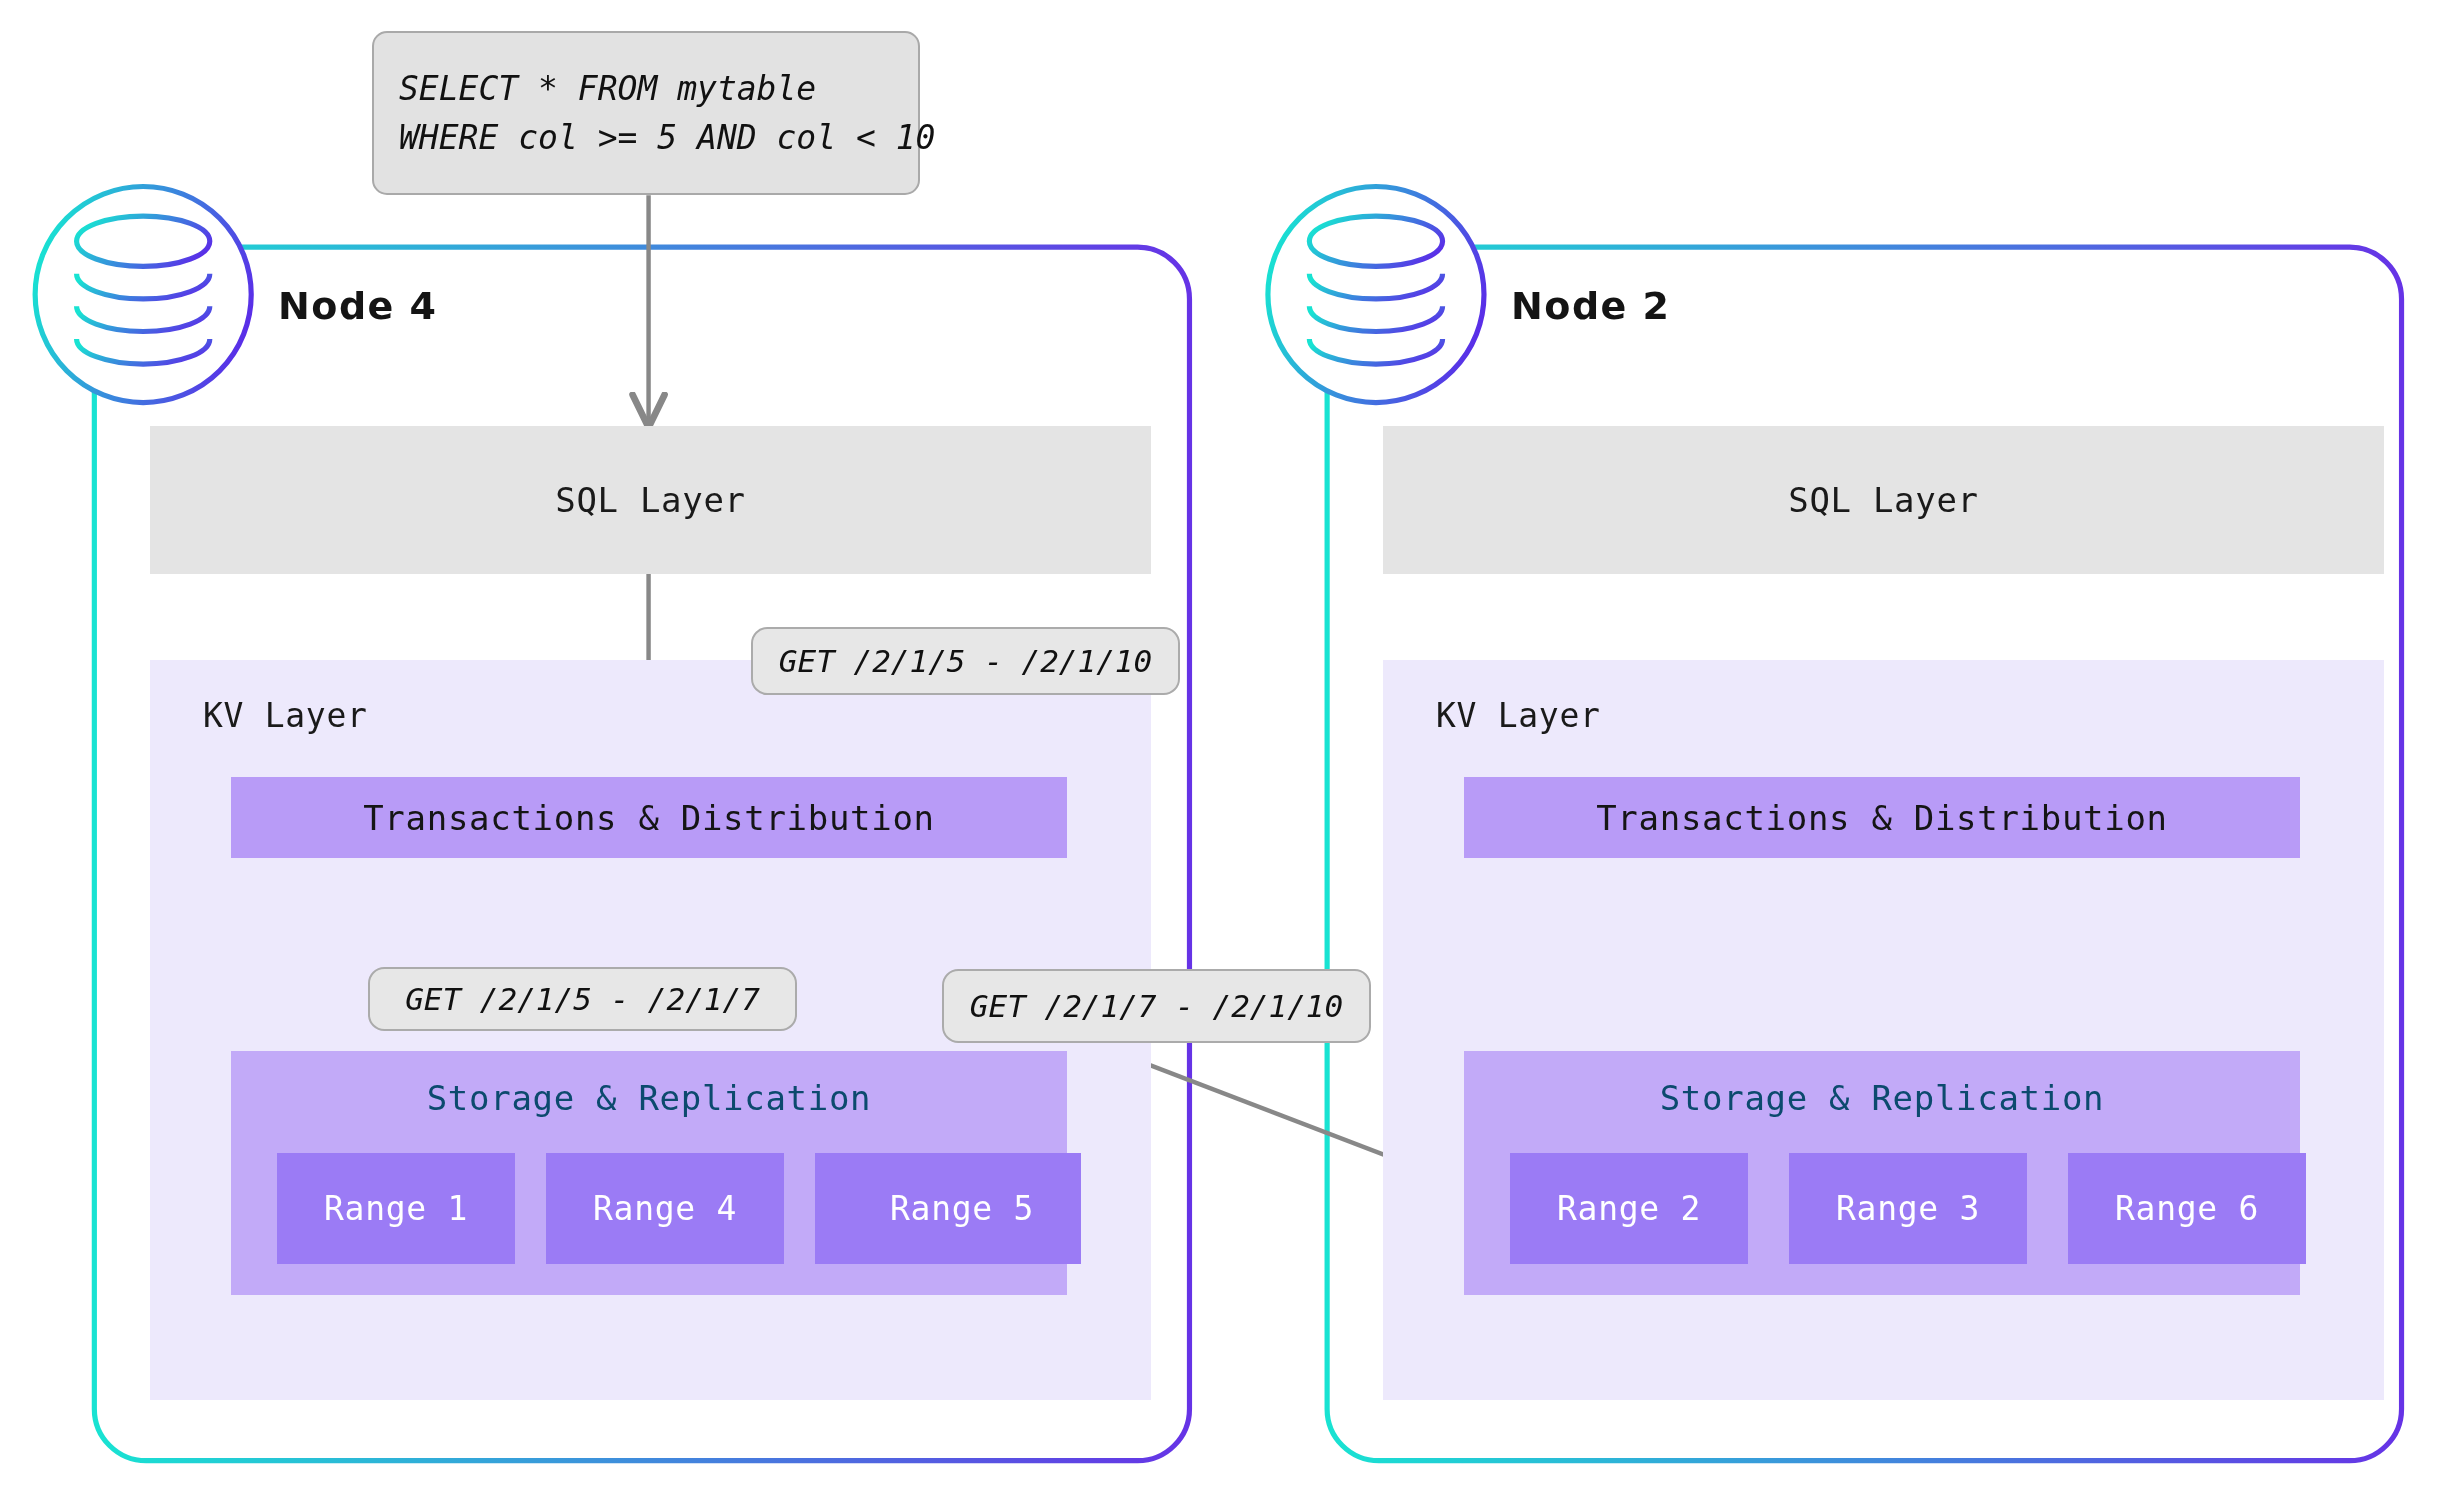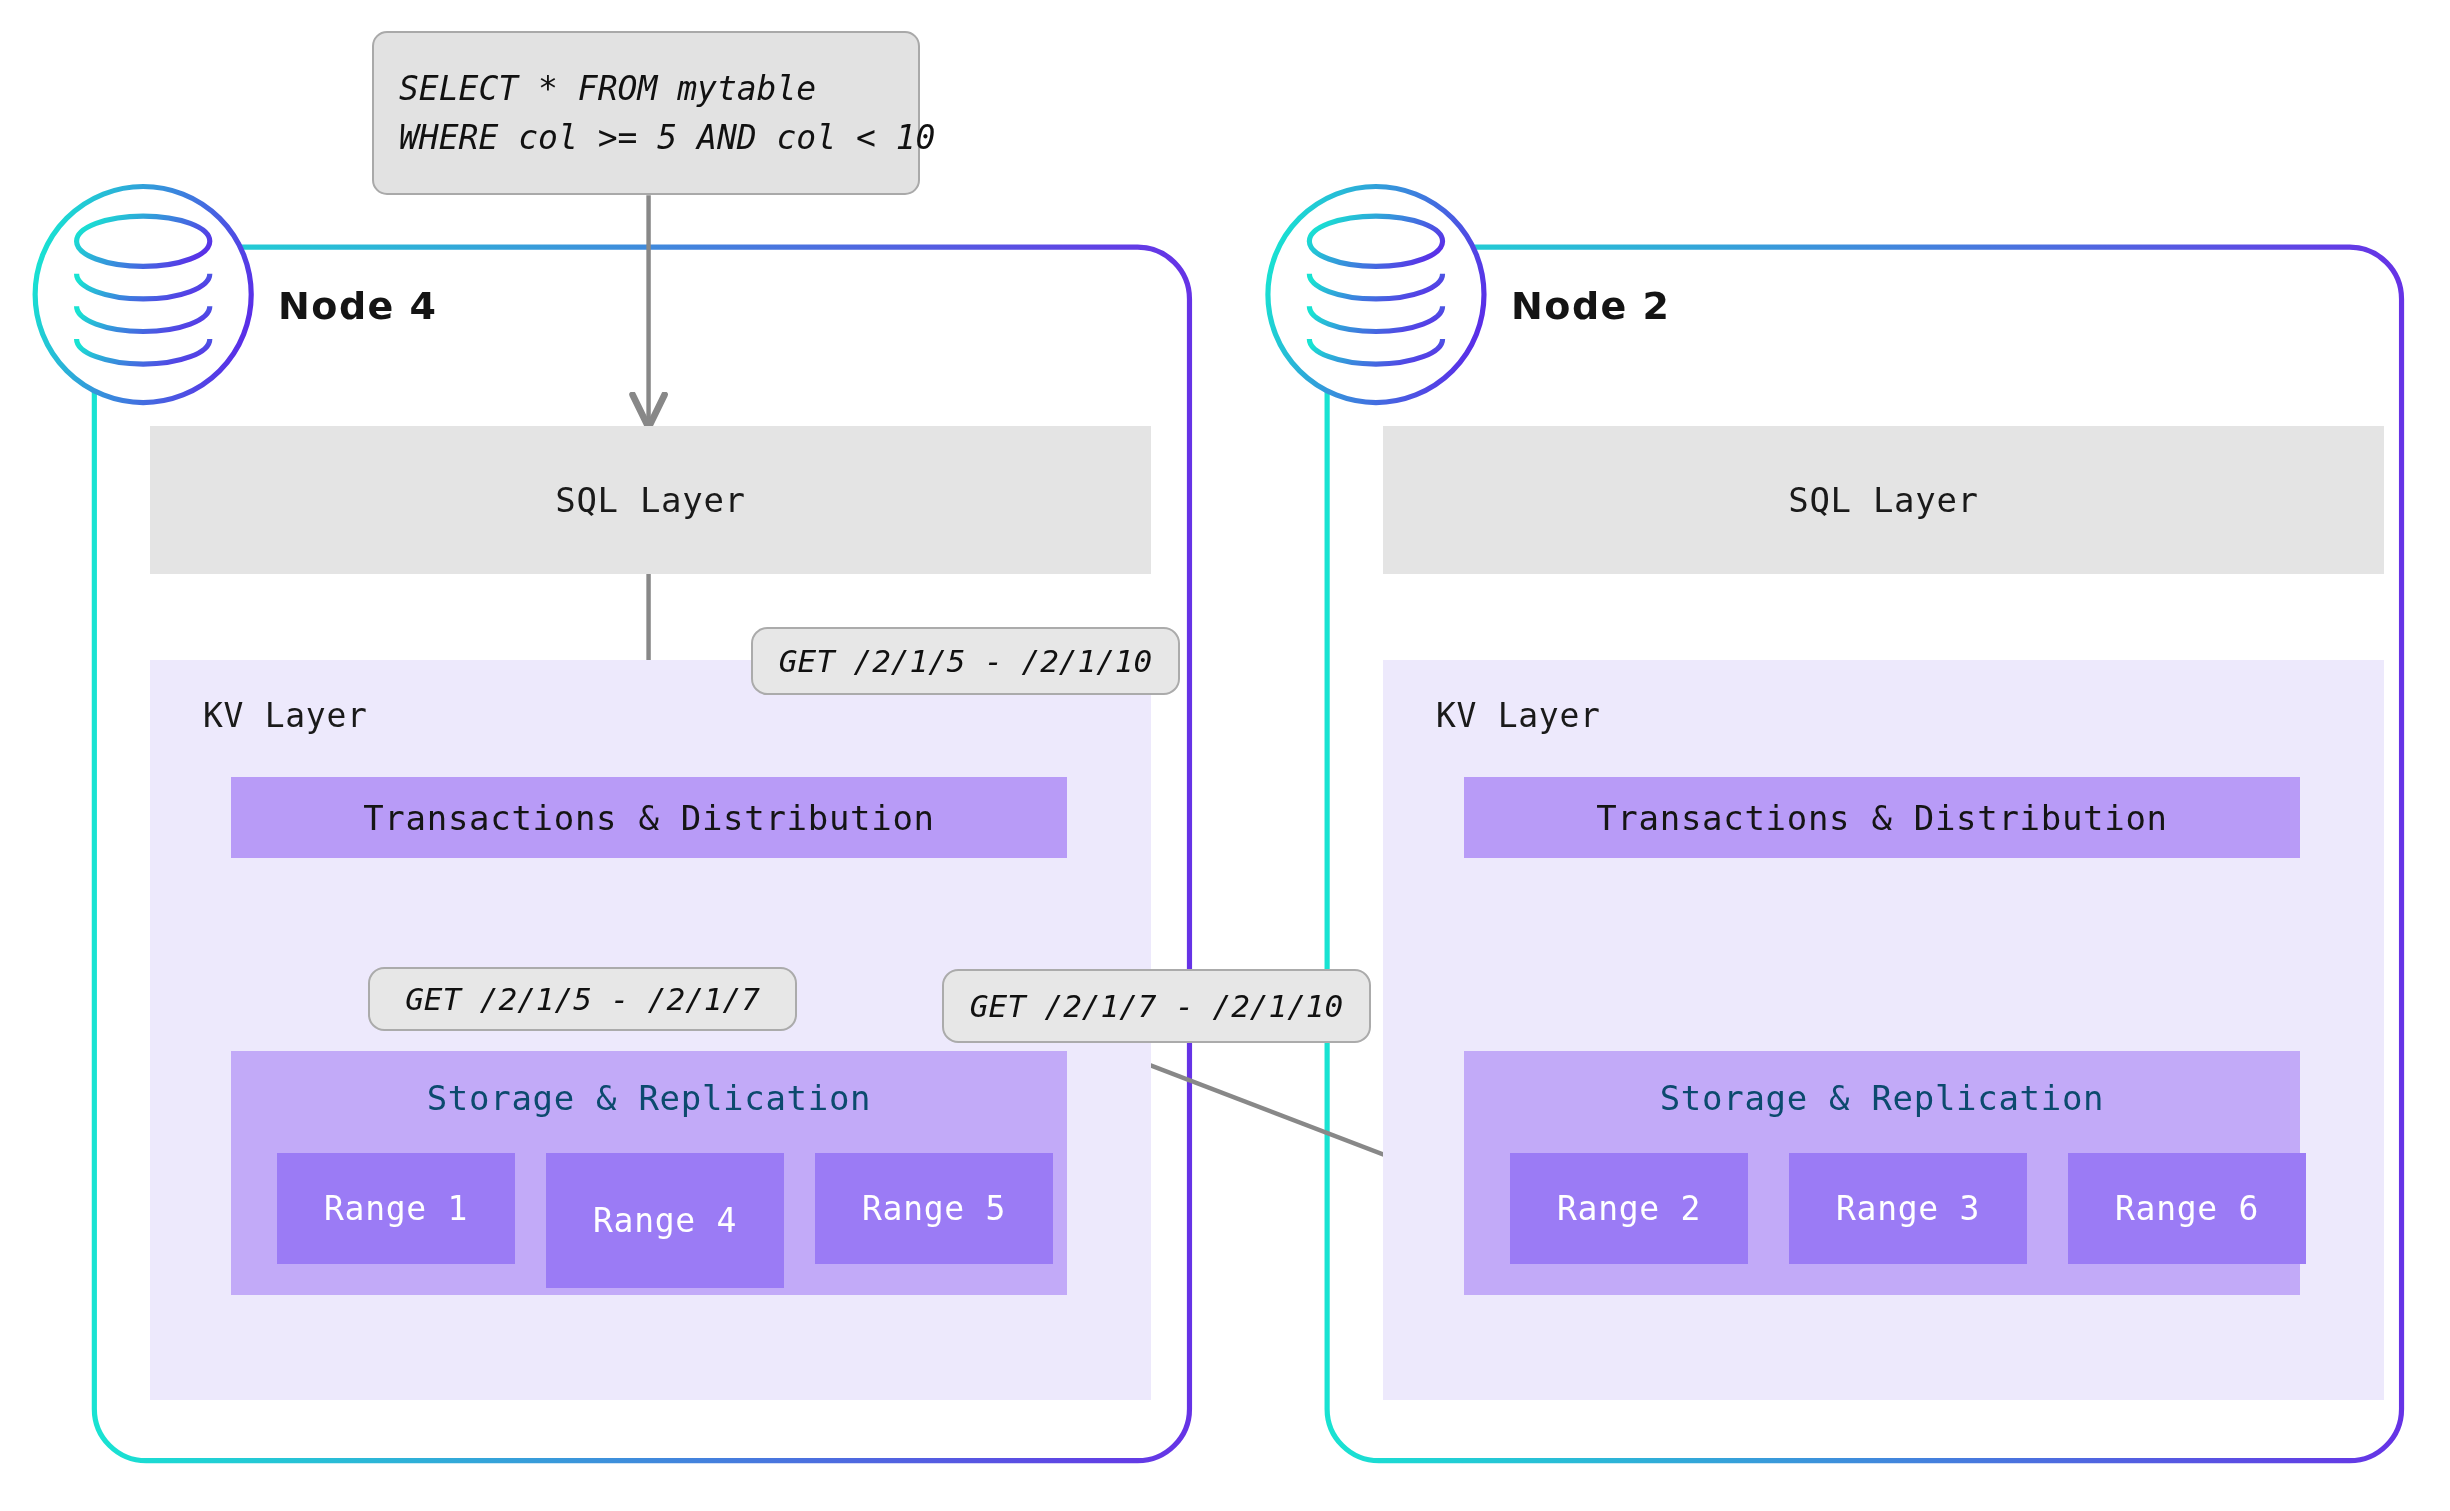--- a/index.html
+++ b/index.html
@@ -159,24 +159,24 @@
       <div class="txn-bar" style="left:81px;top:117px;width:836px;height:81px;">
         <span>Transactions &amp; Distribution</span>
       </div>
 
       <div class="storage-panel" style="left:81px;top:391px;width:836px;height:244px;">
         <div class="storage-label" style="left:0;top:27px;">Storage &amp; Replication</div>
         <div class="range-row" style="left:46px;top:102px;gap:31px;">
           <div class="range-box" style="width:238px;height:111px;">
             <span>Range 1</span>
           </div>
-          <div class="range-box" style="width:238px;height:135px;">
+          <div class="range-box" style="width:238px;height:111px;">
             <span>Range 4</span>
           </div>
-          <div class="range-box" style="width:238px;height:111px;">
+          <div class="range-box" style="width:238px;height:111px;padding-left:28px;">
             <span>Range 5</span>
           </div>
         </div>
       </div>
     </div>
   </div>
 
   <div class="node-shell" style="left:1327px;top:247px;width:1075px;height:1214px;">
 
     <div class="node-title" style="left:184px;top:37px;">Node 2</div>

